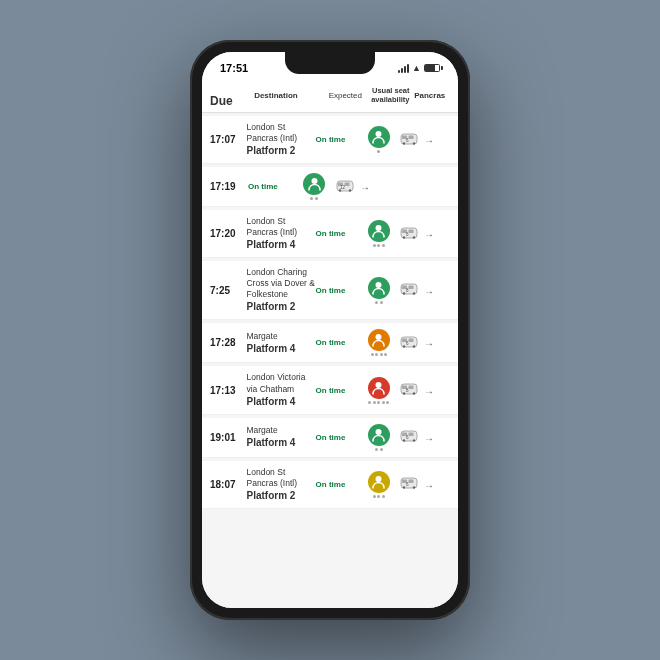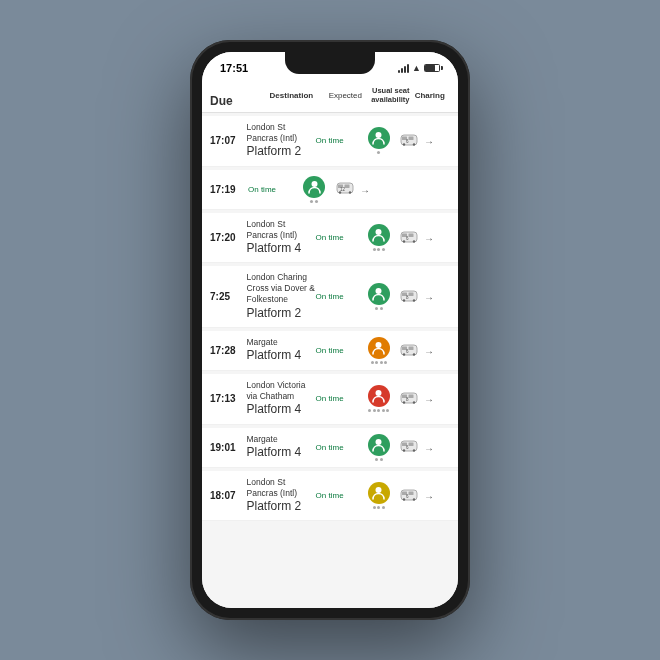--- a/index.html
+++ b/index.html
@@ -109,21 +109,21 @@
       background: white;
       padding: 4px 8px 4px;
       display: flex;
       align-items: center;
       border-bottom: 1px solid #e0e0e0;
       font-size: 9px;
       color: #555;
     }
 
     .col-due { width: 48px; font-weight: 600; color: #333; font-size: 12px; margin-top: 12px; }
-    .col-dest { width: 81px; font-size: 8px; font-weight: 600; color: #333; text-align: center; }
+    .col-dest { width: 81px; font-size: 8px; font-weight: 600; color: #333; }
     .col-expected { width: 44px; font-size: 8px; font-weight: 400; color: #333; }
     .col-seat { width: 44px; font-size: 7.5px; font-weight: 600; color: #333; text-align: right; line-height: 1.2; }
     .col-coaches { width: 44px; font-size: 8px; font-weight: 600; color: #333; text-align: center; }
 
     .trains-list {
       flex: 1;
       overflow-y: auto;
       background: #f5f5f5;
     }
 
@@ -144,29 +144,29 @@
     }
 
     .train-dest {
       width: 72px;
       font-size: 8.5px;
       color: #333;
       line-height: 1.3;
     }
 
     .train-dest .platform {
-      font-weight: 400;
-      font-size: 12px;
+      font-weight: 700;
+      font-size: 10px;
     }
 
     .train-expected {
       width: 44px;
       font-size: 8px;
       color: #0a7a3e;
-      font-weight: 400;
+      font-weight: 700;
     }
 
     .seat-indicator {
       width: 44px;
       display: flex;
       flex-direction: column;
       align-items: center;
       gap: 2px;
     }
 
@@ -229,21 +229,21 @@
           <div class="battery-fill"></div>
         </div>
       </div>
     </div>
 
     <div class="table-header">
       <div class="col-due">Due</div>
       <div class="col-dest">Destination</div>
       <div class="col-expected">Expected</div>
       <div class="col-seat">Usual seat availability</div>
-      <div class="col-coaches">Charing</div>
+      <div class="col-coaches">Pancras</div>
     </div>
 
     <div class="trains-list" id="trains-container">
     <div class="train-row">
     <div class="train-time">17:07</div>
     <div class="train-dest">
       London St Pancras (Intl)<br>
       <span class="platform">Platform 2</span>
     </div>
     <div class="train-expected">On time</div>

